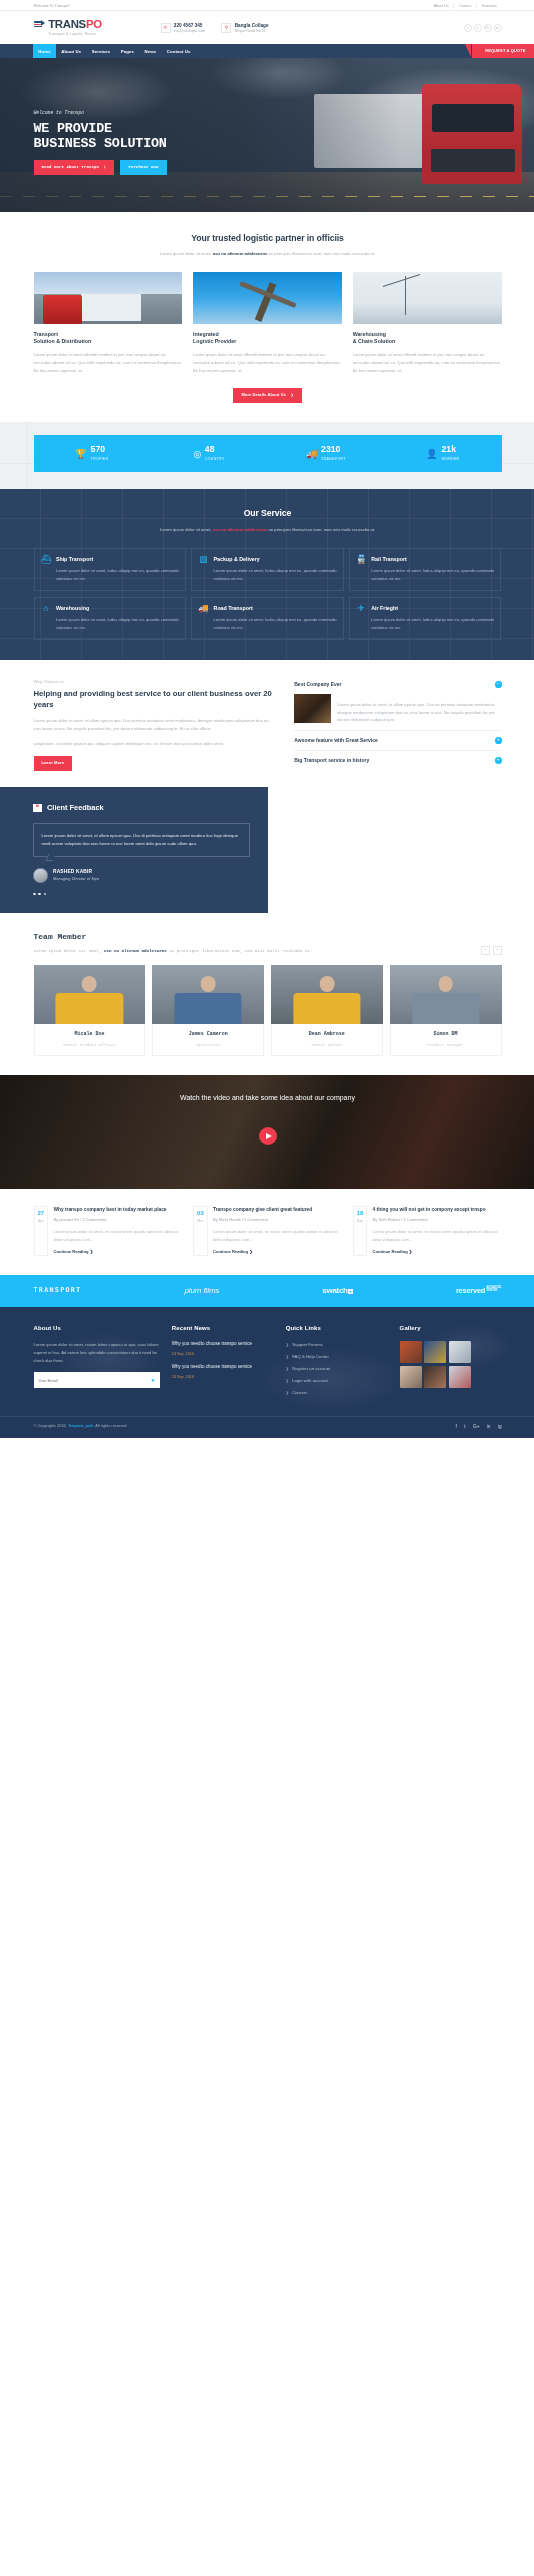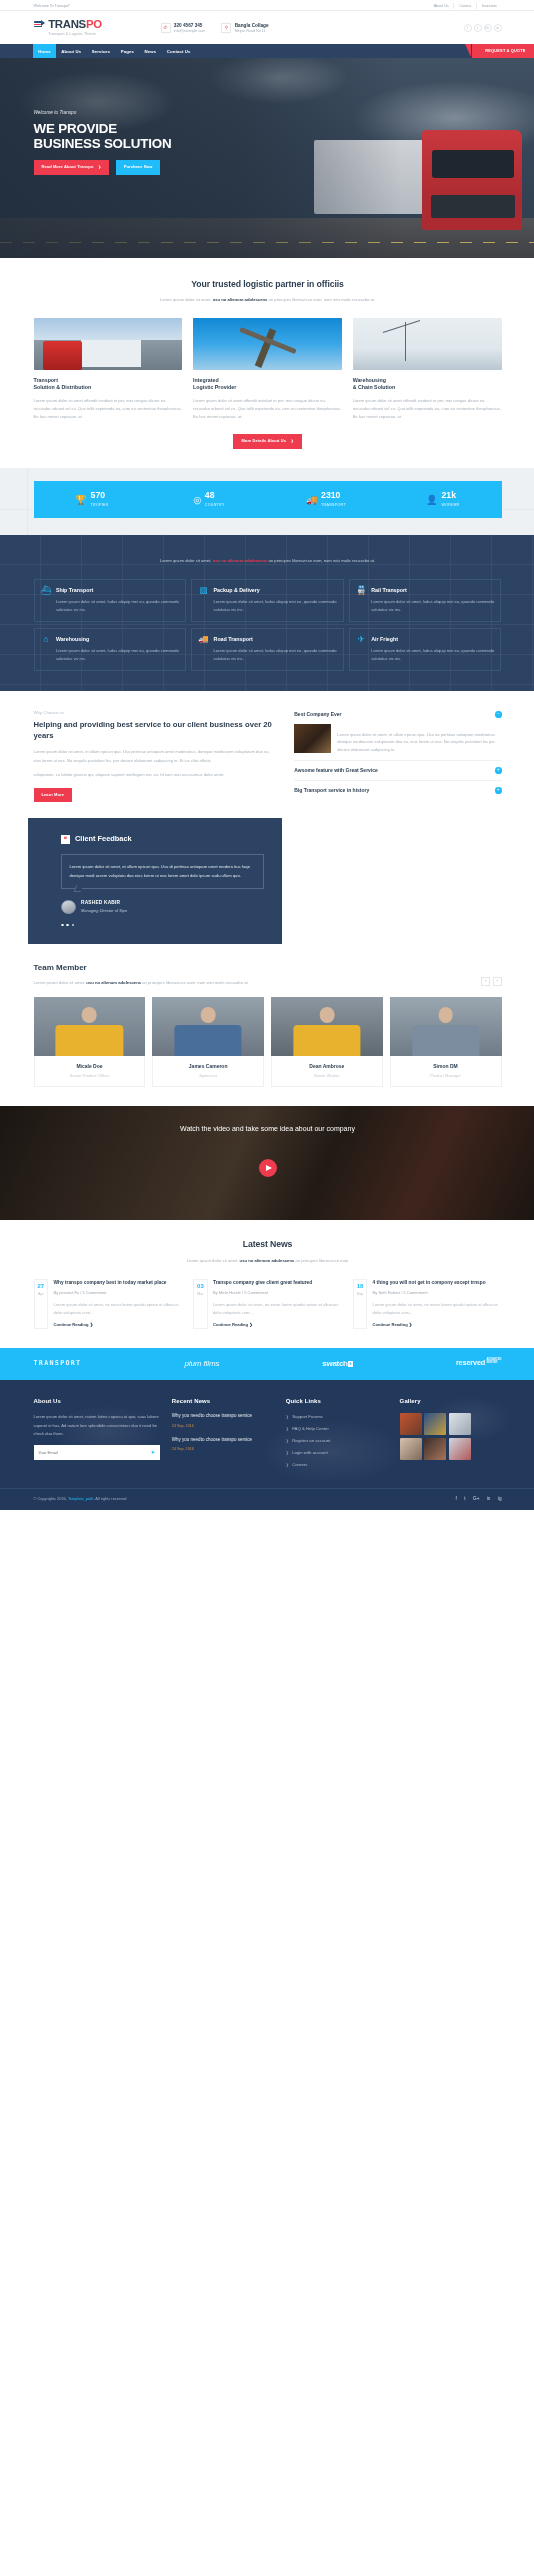--- a/index.html
+++ b/index.html
@@ -43,21 +43,21 @@
   
   .navbar{background:#2c4364;height:13.4px;position:relative;}
   .navbar .inner{width:535px;margin:0 auto;display:flex;height:13.4px;align-items:stretch;position:relative;}
   .navspacer{width:33px;}
   .navitem{display:flex;align-items:center;padding:0 5.3px;font-size:4.3px;font-weight:bold;color:#fff;letter-spacing:0.1px;}
   .navitem.active{background:#1fbcf9;}
   .quote-btn{position:absolute;right:0;top:0;height:13.4px;background:#ef3b4e;color:#fff;font-size:3.9px;font-weight:bold;letter-spacing:0.2px;display:flex;align-items:center;padding:0 9.4px 0 13.4px;}
   .quote-btn:before{content:"";position:absolute;left:-6.7px;top:0;border-top:13.4px solid #ef3b4e;border-left:6.7px solid transparent;}
 
   
-  .hero{height:200px;position:relative;overflow:hidden;background:#a21caf;}
+  .hero{height:154px;position:relative;overflow:hidden;background:#a21caf;font-family:Liberation Mono, monospace;}
   .hero .sky{position:absolute;inset:0;
     background:
       radial-gradient(ellipse 120px 47px at 18% 22%, rgba(215,222,228,.85), transparent 65%),
       radial-gradient(ellipse 100px 37px at 52% 10%, rgba(190,200,210,.6), transparent 70%),
       radial-gradient(ellipse 147px 53px at 85% 30%, rgba(205,213,220,.55), transparent 70%),
       linear-gradient(180deg,#46576a 0%,#3a4a5d 45%,#2f3f50 100%);}
   .hero .road{position:absolute;left:0;right:0;bottom:0;height:40px;background:linear-gradient(180deg,#59595b 0%,#434347 100%);}
   .hero .roadline{position:absolute;left:0;right:0;bottom:14.7px;height:1.3px;background:repeating-linear-gradient(90deg,#e6cb62 0 12px, transparent 12px 23px);opacity:.85;}
   .hero .truck{position:absolute;right:13.4px;bottom:28px;width:201px;height:107px;}
   .hero .truck .cab{position:absolute;right:0;bottom:0;width:100px;height:100px;background:linear-gradient(180deg,#e03a3f 0%,#c02a30 70%);border-radius:4px 6.7px 2.7px 2.7px;}
@@ -118,37 +118,37 @@
   .services .sec-head p{color:#c3ccd6;}
   .services .sec-head p b{color:#ef3b4e;}
   .sgrid{position:relative;display:flex;flex-wrap:wrap;gap:5.3px;}
   .scard{width:calc(33.333% - 3.6px);border:0.7px solid #3e5madd;border:0.7px solid #3d5479;padding:6px 6px 7.4px;display:flex;gap:4.7px;}
   .scard .si{color:#1fbcf9;font-size:8.7px;line-height:1;flex:none;width:10.7px;text-align:center;}
   .scard h4{font-size:5.3px;color:#fff;font-weight:bold;margin-bottom:3.3px;}
   .scard p{font-size:4.1px;color:#aebacb;line-height:1.95;}
 
   
   .why{padding:17.4px 0 16px;}
-  .why .row{display:flex;gap:17.4px;}
+  .why .row{display:flex;gap:17.4px;align-items:center;}
   .why .left{width:52%;}
   .why .eyebrow{font-size:4.3px;color:#b6c0ca;margin-bottom:3.3px;}
   .why h2{font-size:7.7px;color:#2c3e50;font-weight:bold;line-height:1.45;}
   .why p{font-size:4.1px;color:#a7b0b8;line-height:2;margin-top:6.7px;}
   .why .right{flex:1;}
   .acc{border-bottom:0.7px solid #eef0f2;padding:5.3px 0;}
   .acc:first-child{padding-top:1.3px;}
   .acc .hd{display:flex;align-items:center;justify-content:space-between;}
   .acc .hd h4{font-size:5px;color:#2c3e50;font-weight:bold;}
   .acc .tog{width:6.7px;height:6.7px;border-radius:50%;background:#1fbcf9;color:#fff;font-size:4.7px;display:flex;align-items:center;justify-content:center;line-height:1;}
   .acc .body{display:flex;gap:6px;margin-top:5.3px;}
   .acc .thumb{width:37px;height:29px;flex:none;background:linear-gradient(135deg,#5a3a22,#2e2118 55%,#8a6a45);}
   .acc .body p{font-size:4.1px;color:#a7b0b8;line-height:1.95;}
 
   
-  .fq{display:flex;padding-left:28px;}
+  .fq{display:flex;}
   .fb{width:50%;background:#2c4364;padding:14.7px 17.4px 17.4px 33px;position:relative;overflow:hidden;}
   .fb .bgart{position:absolute;inset:0;opacity:.05;background:repeating-linear-gradient(90deg,transparent 0 27px,#fff 27px 27px);}
   .fb .hd{position:relative;display:flex;align-items:center;gap:5.3px;margin-bottom:8.7px;}
   .fb .qicon{width:8.7px;height:8.7px;background:#fff;color:#ef3b4e;font-size:6px;font-weight:bold;display:flex;align-items:center;justify-content:center;line-height:0.6;}
   .fb .hd h2{font-size:7.4px;color:#fff;font-weight:bold;}
   .bubble{position:relative;border:0.7px solid #56688a;padding:8px 7.4px;}
   .bubble p{font-size:4.2px;color:#dfe5ec;line-height:1.95;}
   .bubble .tail{position:absolute;left:13.4px;bottom:-4px;width:6.7px;height:6.7px;border-left:0.7px solid #56688a;border-bottom:0.7px solid #56688a;background:#2c4364;transform:skewX(-22deg);}
   .fb .author{position:relative;display:flex;align-items:center;gap:5.3px;margin-top:10.7px;}
   .fb .avatar{width:14.7px;height:14.7px;border-radius:50%;border:0.7px solid #7e8da6;background:linear-gradient(160deg,#d9dde2,#8b949e);}
@@ -159,21 +159,21 @@
   .fb .dot.on{background:#fff;}
   .gq{width:50%;background:#e8ecee;padding:14.7px 33px 17.4px 16px;}
   .gq h2{font-size:7.4px;color:#2c3e50;font-weight:bold;margin-bottom:8px;}
   .gq .fr{display:flex;gap:4px;margin-bottom:4px;}
   .gq input,.gq textarea,.gq .sel{width:100%;border:none;background:#fff;font-family:"Liberation Sans",sans-serif;font-size:4.2px;color:#a7b0b8;padding:4px 5.3px;outline:none;}
   .gq .sel{display:flex;align-items:center;justify-content:space-between;color:#2c3e50;font-weight:bold;}
   .gq textarea{height:28px;resize:none;}
   .gq .sub{margin-top:5.3px;}
 
   
-  .team{padding:17.4px 0 18.7px;}
+  .team{padding:17.4px 0 18.7px;font-family:Liberation Mono, monospace;}
   .team .hd{display:flex;align-items:flex-end;justify-content:space-between;margin-bottom:10.7px;}
   .team h2{font-size:8px;color:#2c3e50;font-weight:bold;}
   .team .sub{font-size:4.2px;color:#a7b0b8;margin-top:4px;}
   .team .sub b{color:#2c3e50;}
   .team .navbtns{display:flex;gap:2.7px;}
   .team .nb{width:8.7px;height:8.7px;border:0.7px solid #e4e7ea;display:flex;align-items:center;justify-content:center;font-size:4px;color:#9aa4ae;}
   .tgrid{display:flex;gap:6.7px;}
   .tcard{flex:1;}
   .tcard .pic{height:59px;background:#c8cdd2;position:relative;overflow:hidden;}
   .tcard .pic i{position:absolute;left:50%;bottom:0;transform:translateX(-50%);width:60%;height:31px;border-radius:4px 4px 0 0;display:block;}
@@ -394,20 +394,21 @@
         <span><span class="cnum">21k</span><span class="clab" style="display:block">WORKER</span></span>
       </div>
     </div>
   </div>
 </div>
 
 <div class="services">
   <div class="bgart"></div>
   <div class="wrap">
     <div class="sec-head">
+      <h2>Our Service</h2>
       <p><span>Lorem ipsum dolor sit amet, </span><b>usu no alienum adolescens</b><span> an principes liberavisse eam, nam wisi malis recusabo at.</span></p>
     </div>
     <div class="sgrid">
       <div class="scard">
         <div class="si">⛴</div>
         <div>
             <h4>Ship Transport</h4>
             <p>Lorem ipsum dolor sit amet, ludus aliquip mei eu, quando commodo salutatus vis ins.</p>
           </div>
       </div>
@@ -574,24 +575,20 @@
   <div class="bg"></div>
   <div class="dark"></div>
   <div class="ttl">Watch the video and take some idea about our company</div>
   <div class="play">
       <div class="tri"></div>
     </div>
 </div>
 
 <div class="news">
   <div class="wrap">
-    <div class="sec-head">
-      <h2>Latest News</h2>
-      <p><span>Lorem ipsum dolor sit amet, </span><b>usu no alienum adolescens</b><span> an principes liberavisse eam</span></p>
-    </div>
     <div class="ngrid">
       <div class="nitem">
         <div class="ndate">
           <div class="d">27</div>
           <div class="m">Apr</div>
         </div>
         <div class="nbody">
           <h4>Why transpo company best in today market place</h4>
           <div class="byline">By jannatul Fa  /  5 Commment</div>
           <div class="ex">Lorem ipsum dolor sit amet, ne eoser lorem quodsi option et albucius delio voluptaria cum...</div>

